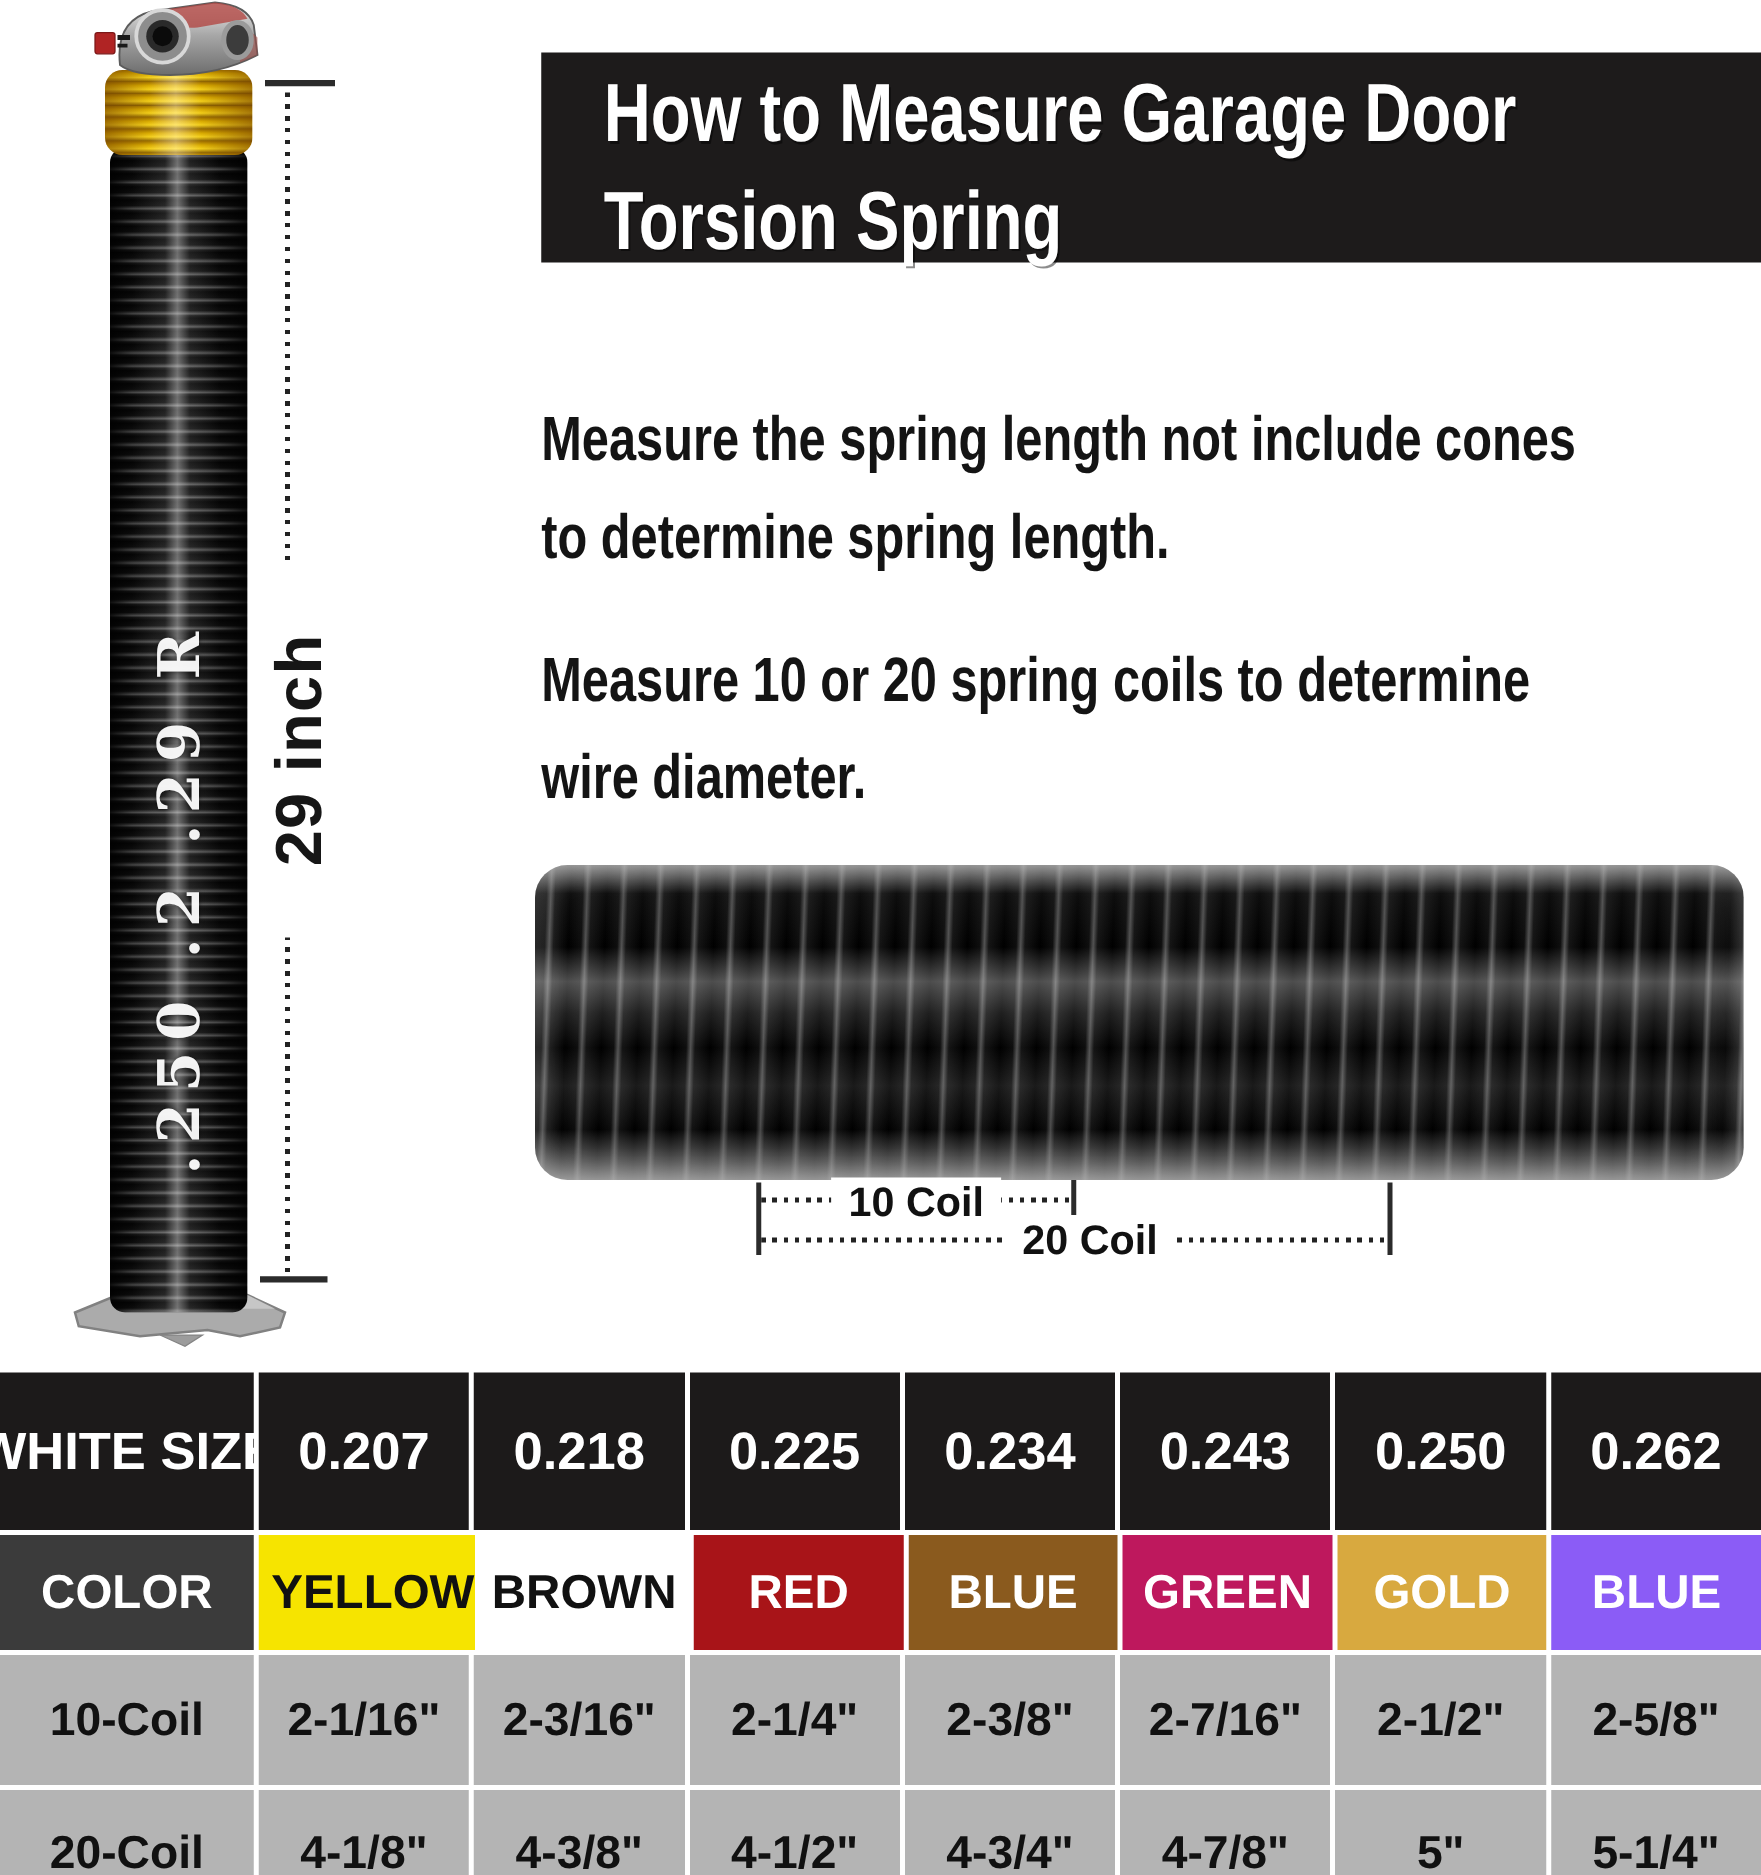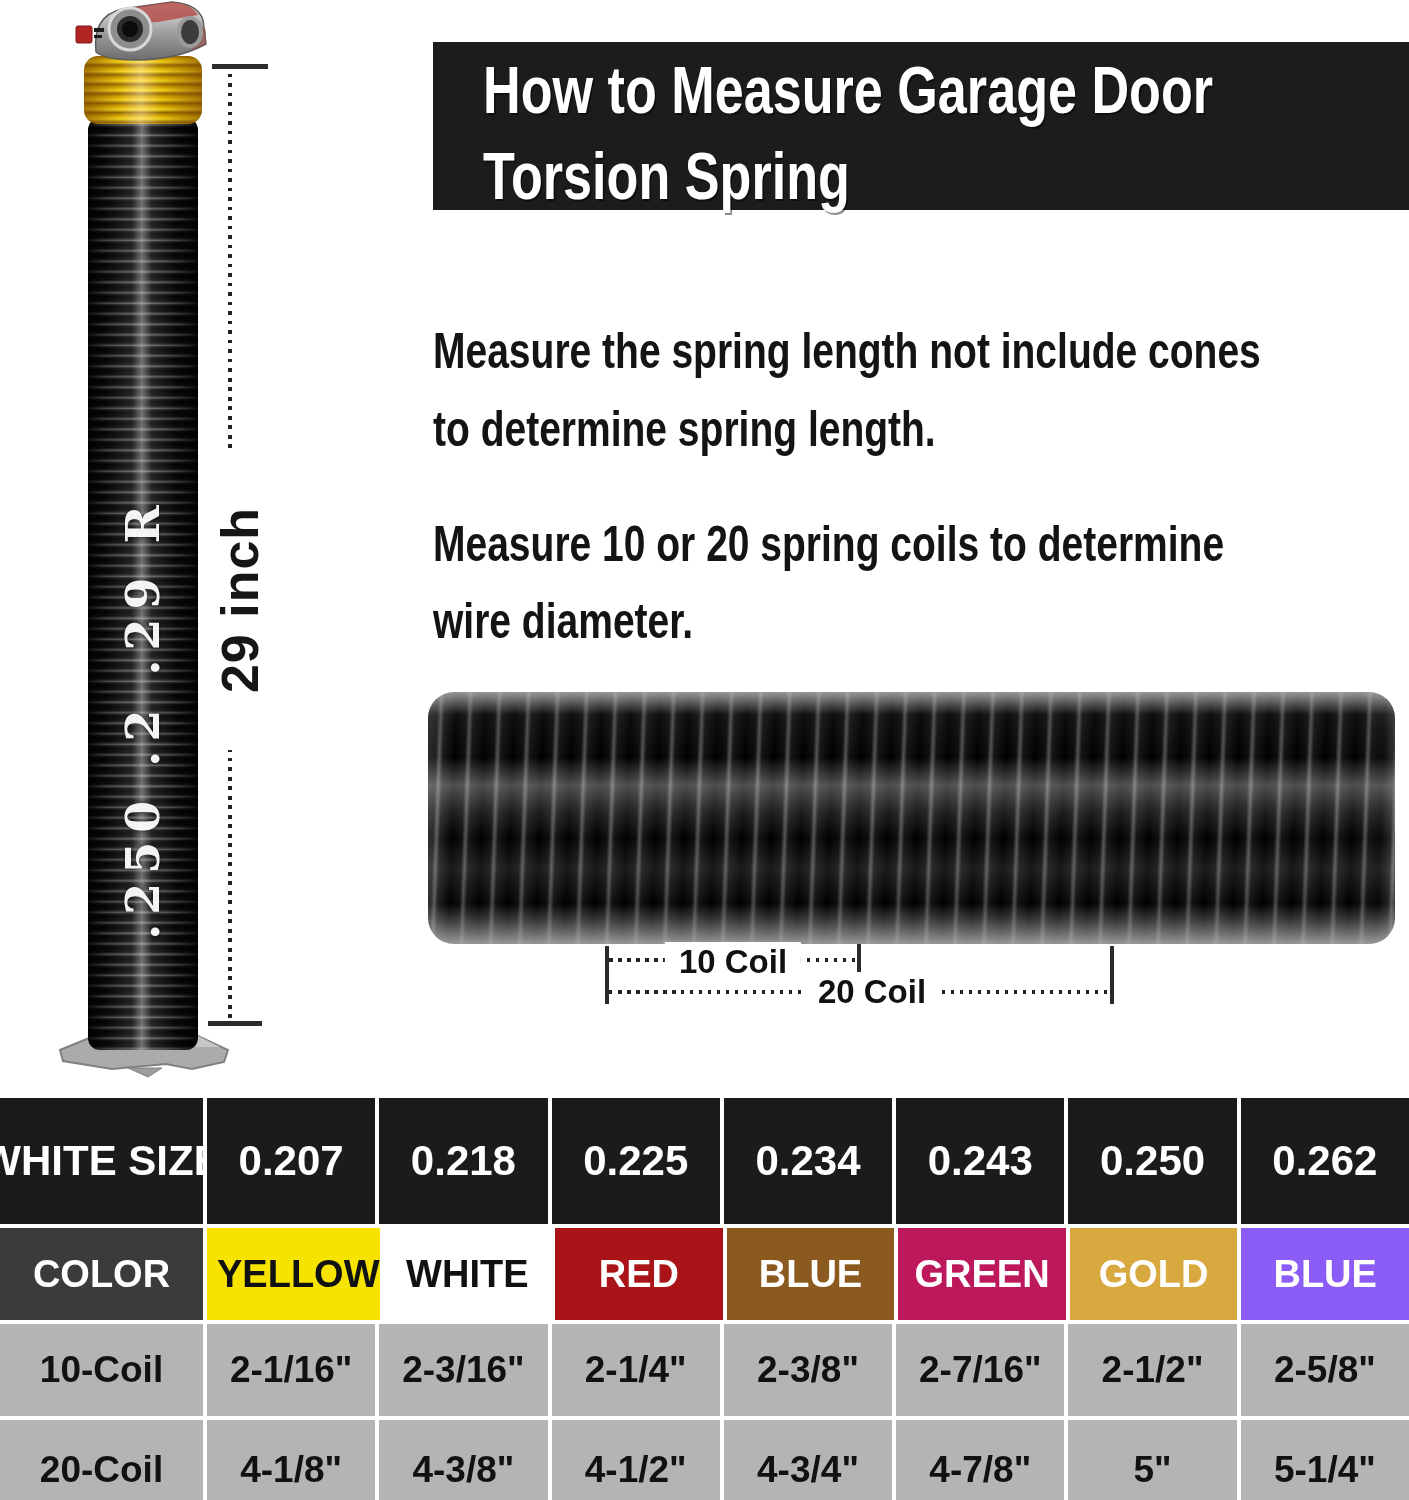--- a/index.html
+++ b/index.html
@@ -63,21 +63,21 @@
     font-weight:bold;font-size:33px;color:#111;white-space:nowrap;line-height:40px;
   }
   
   .table{position:absolute;left:0;top:1098px;width:1409px;}
   .row{display:grid;grid-template-columns:203px repeat(7,1fr);column-gap:4px;margin-bottom:4px;}
   .cell{display:flex;align-items:center;justify-content:center;font-weight:bold;white-space:nowrap;}
   .row-header .cell{height:126px;background:#1c1a1a;color:#ffffff;font-size:42px;}
   .row-color .cell{height:92px;font-size:38px;}
   .row-color .cell.lbl{background:#3b3b3b;color:#ffffff;}
   .row-gray .cell{background:#b4b4b4;color:#111111;font-size:37px;}
-  .row-c10 .cell{height:92px;}
+  .row-c10 .cell{height:104px;}
   .row-c20 .cell{height:100px;}
 </style>
 </head>
 <body>
 
 <div id="canvas">
 
   <div>
 
     <svg style="position:absolute;left:50px;top:1028px;" width="186" height="52" viewBox="0 0 186 52">
@@ -151,21 +151,21 @@
       <div class="cell">0.225</div>
       <div class="cell">0.234</div>
       <div class="cell">0.243</div>
       <div class="cell">0.250</div>
       <div class="cell">0.262</div>
     </div>
 
     <div class="row row-color">
       <div class="cell lbl">COLOR</div>
       <div class="cell" style="background-color: rgb(246, 228, 0); color: rgb(17, 17, 17); padding-left: 10px;">YELLOW</div>
-      <div class="cell" style="background-color: rgb(255, 255, 255); color: rgb(17, 17, 17);">WHITE</div>
+      <div class="cell" style="background-color: rgb(255, 255, 255); color: rgb(17, 17, 17);">BROWN</div>
       <div class="cell" style="background-color: rgb(168, 20, 24); color: rgb(255, 255, 255);">RED</div>
       <div class="cell" style="background-color: rgb(138, 90, 30); color: rgb(255, 255, 255);">BLUE</div>
       <div class="cell" style="background-color: #be185d; color: rgb(255, 255, 255);">GREEN</div>
       <div class="cell" style="background-color: rgb(216, 169, 63); color: rgb(255, 255, 255);">GOLD</div>
       <div class="cell" style="background-color: #8b5cf6; color: rgb(255, 255, 255);">BLUE</div>
     </div>
 
     <div class="row row-gray row-c10">
       <div class="cell lbl">10-Coil</div>
       <div class="cell">2-1/16"</div>

